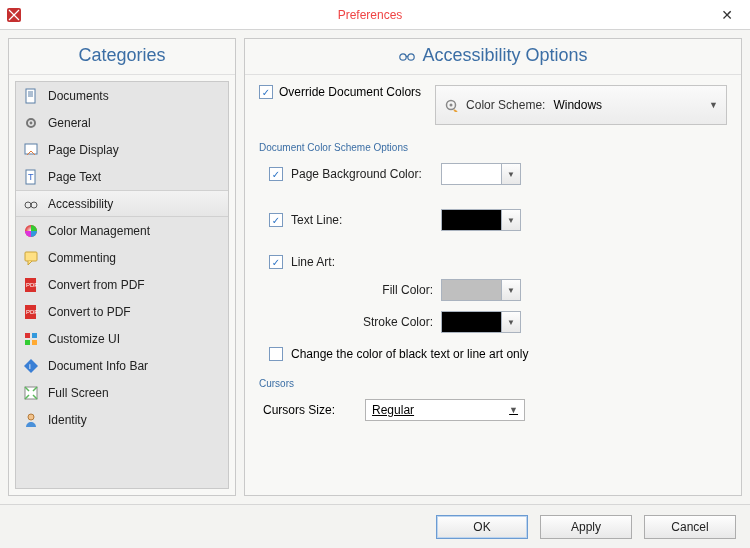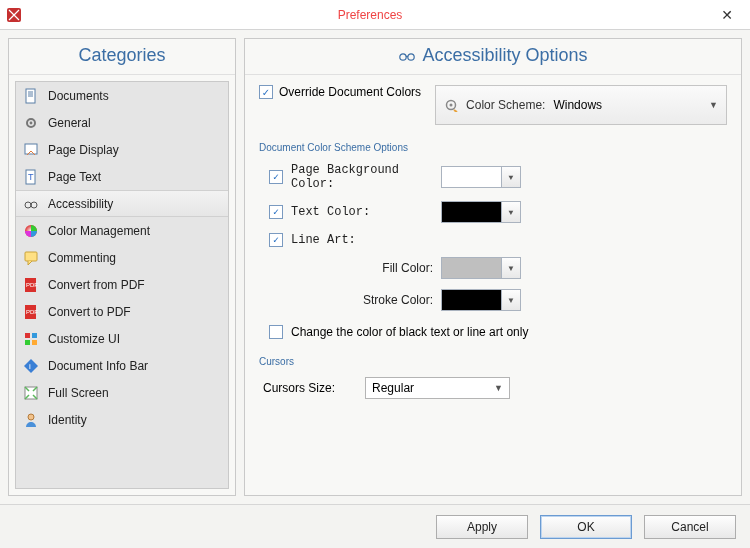--- a/index.html
+++ b/index.html
@@ -135,24 +135,23 @@
   border-top: 1px solid transparent;
 }
 .group-title {
   color: #3b6ea5;
   font-size: 10px;
   margin: 6px 0 10px;
 }
 .opt-grid {
   display: grid;
   grid-template-columns: 22px 150px 80px;
-  row-gap: 10px;
+  row-gap: 24px;
   align-items: center;
   margin-left: 10px;
-  font-family: Liberation Mono, monospace;
 }
 .opt-grid .lbl { color: #222; }
 .indent-row {
   display: grid;
   grid-template-columns: 172px 80px;
   align-items: center;
   margin-left: 10px;
   margin-top: 10px;
 }
 .indent-row .rlabel { text-align: right; padding-right: 8px; color:#222; }
@@ -183,27 +182,28 @@
 }
 
 .cursors-body {
   display: flex;
   align-items: center;
   gap: 30px;
   margin-left: 4px;
   margin-top: 6px;
 }
 .select {
-  width: 145px;
+  width: 160px;
   height: 22px;
   border: 1px solid #b4b4b4;
   background: #fff;
   display: flex;
   align-items: center;
   padding: 0 6px;
+  text-decoration: underline;
 }
 .select .sel-val { flex:1; }
 .select .dd-arrow { font-size:9px; color:#555; }
 
 .footer {
   height: 44px;
   border-top: 1px solid #d6d6d6;
   display: flex;
   align-items: center;
   justify-content: flex-end;
@@ -412,21 +412,21 @@
 
         <div class="opt-grid">
           <span class="checkbox checked"></span>
           <span class="lbl">Page Background Color:</span>
           <div class="color-picker">
             <span class="swatch" style="background:#FFFFFF"></span>
             <span class="dd">▼</span>
           </div>
 
           <span class="checkbox checked"></span>
-          <span class="lbl">Text Color:</span>
+          <span class="lbl">Text Line:</span>
           <div class="color-picker">
             <span class="swatch" style="background:#000000"></span>
             <span class="dd">▼</span>
           </div>
 
           <span class="checkbox checked"></span>
           <span class="lbl">Line Art:</span>
           <span></span>
         </div>
 
@@ -460,22 +460,22 @@
             <span class="dd-arrow">▼</span>
           </div>
         </div>
       </div>
 
     </div>
   </div>
 </div>
 
 <div class="footer">
+  <div class="btn default">
+      <span class="uline-first">OK</span>
+    </div>
   <div class="btn">
       <span>Apply</span>
     </div>
-  <div class="btn default">
-      <span class="uline-first">OK</span>
-    </div>
   <div class="btn">
       <span>Cancel</span>
     </div>
 </div>
 
 </body></html>

